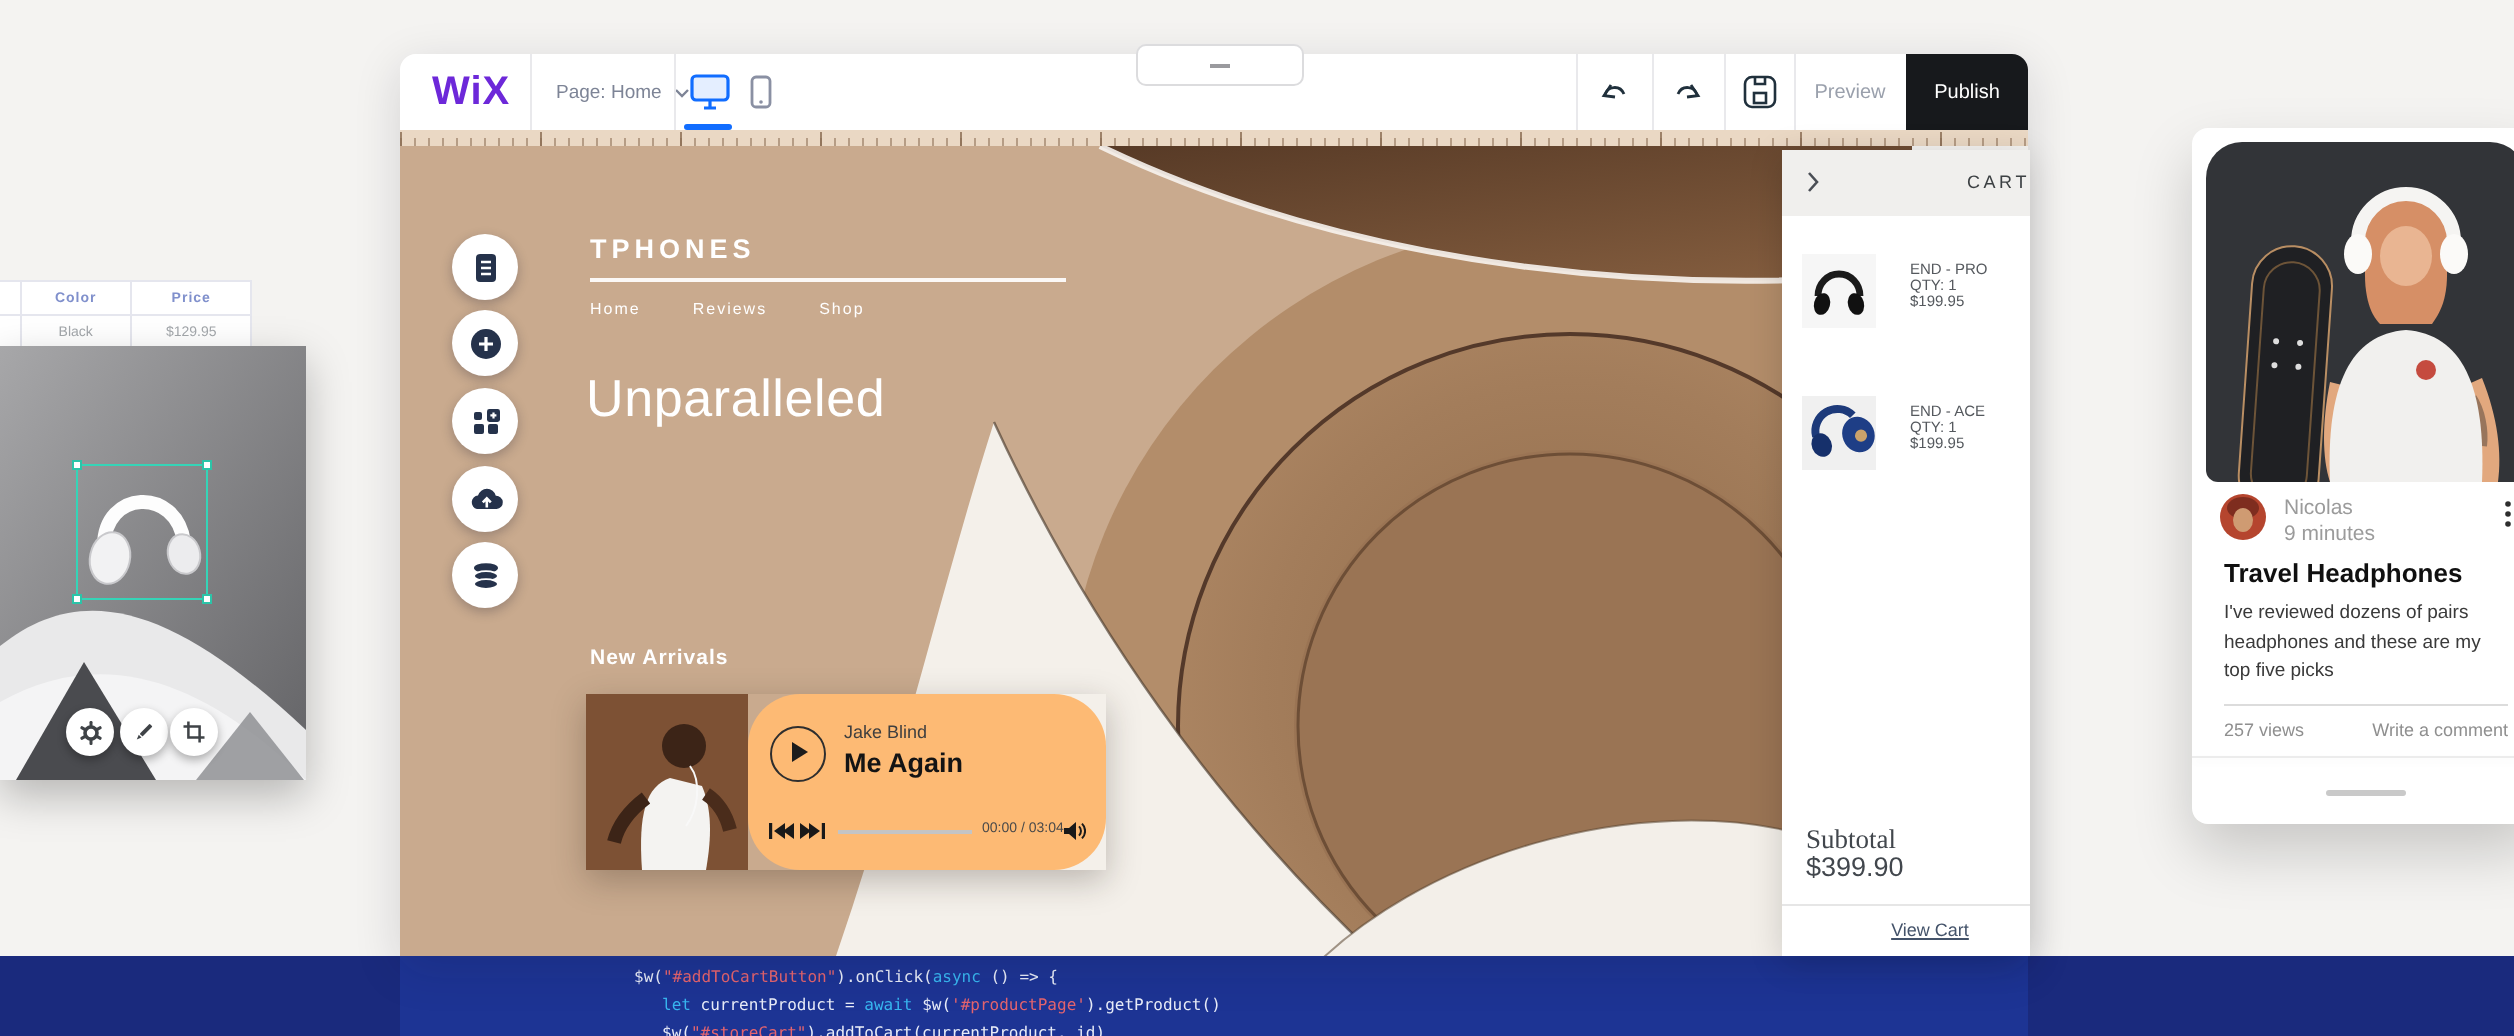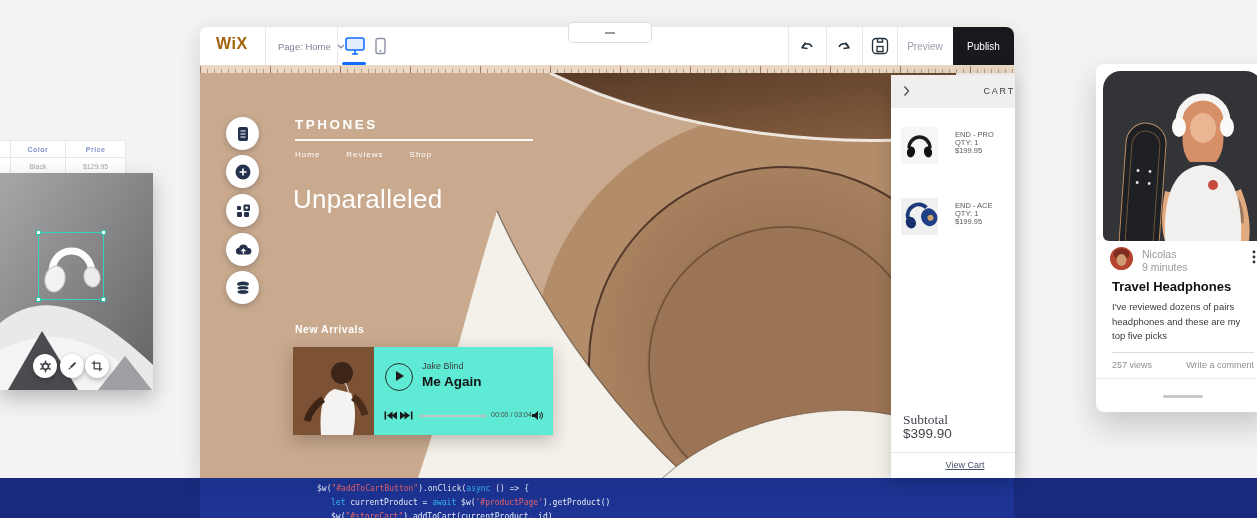--- a/index.html
+++ b/index.html
@@ -11,21 +11,21 @@
   .code-panel{position:absolute;left:200px;top:0;width:814px;height:40px;background:#1d3494;overflow:hidden;}
   .code-lines{position:absolute;left:117px;top:4px;font-family:"DejaVu Sans Mono",monospace;font-size:8px;line-height:14px;color:#e8ecf8;white-space:pre;}
   .tok-plain{color:#e8ecf8;}
   .tok-string{color:#e5646e;}
   .tok-keyword{color:#38b6f0;}
 
   
   .editor{position:absolute;left:200px;top:27px;width:814px;height:451px;z-index:2;border-radius:8px 8px 0 0;box-shadow:0 6px 24px rgba(20,20,40,.14);}
   .toolbar{position:absolute;left:0;top:0;width:814px;height:38px;background:#ffffff;border-radius:8px 8px 0 0;}
   .tb-div{position:absolute;top:0;width:1px;height:38px;background:#e9e9ec;}
-  .wix-logo{position:absolute;left:16px;top:8px;font-size:16px;font-weight:700;letter-spacing:.5px;color:#a16207;}
+  .wix-logo{position:absolute;left:16px;top:8px;font-size:20px;font-weight:700;letter-spacing:.5px;color:#6d28d9;}
   .page-selector{position:absolute;left:72px;top:0;height:38px;display:flex;align-items:center;gap:6px;font-size:9.5px;color:#7d8496;cursor:pointer;padding:0 6px;}
   .dev-desktop{position:absolute;left:144px;top:9px;width:22px;height:20px;}
   .dev-underline{position:absolute;left:142px;top:35px;width:24px;height:3px;background:#116dff;border-radius:2px;}
   .dev-mobile{position:absolute;left:174px;top:10px;width:13px;height:18px;}
   .tb-btn{position:absolute;top:0;height:38px;display:flex;align-items:center;justify-content:center;cursor:pointer;}
   .preview-btn{left:697px;width:56px;font-size:10px;color:#9aa0ac;}
   .publish-btn{left:753px;width:61px;background:#17191c;color:#fff;font-size:10px;border-radius:0 8px 0 0;}
   .mini-chip{position:absolute;left:568px;top:22px;width:82px;height:19px;background:#fff;border:1px solid #dcdcde;border-radius:5px;z-index:6;}
   .mini-chip .dash{position:absolute;left:36px;top:9px;width:10px;height:1.5px;background:#9a9a9e;}
 
@@ -45,21 +45,21 @@
   .brand{position:absolute;left:95px;top:44px;font-size:13.5px;font-weight:700;letter-spacing:2.5px;color:#fff;z-index:3;}
   .brand-underline{position:absolute;left:95px;top:66px;width:238px;height:1.5px;background:rgba(255,255,255,.92);z-index:3;}
   .site-nav{position:absolute;left:95px;top:77px;display:flex;z-index:3;font-size:8px;letter-spacing:1px;color:#fff;}
   .site-nav span{margin-right:26px;cursor:pointer;}
   .headline{position:absolute;left:93px;top:112px;font-size:26px;line-height:29px;font-weight:500;color:#fff;z-index:3;letter-spacing:.3px;}
   .new-arrivals{position:absolute;left:95px;top:250px;font-size:10.5px;font-weight:700;letter-spacing:.5px;color:#fff;z-index:3;}
 
   
   .player{position:absolute;left:93px;top:274px;width:260px;height:88px;display:flex;z-index:4;box-shadow:0 5px 16px rgba(40,30,20,.28);}
   .player-photo{width:81px;height:88px;flex:none;}
-  .player-panel{flex:1;background:#5eead4;position:relative;}
+  .player-panel{flex:1;background:#fdba74;position:relative;border-radius:26px;}
   .play-btn{position:absolute;left:11px;top:16px;width:28px;height:28px;border-radius:50%;border:1.5px solid #2e2e2e;box-sizing:border-box;cursor:pointer;}
   .play-tri{position:absolute;left:10px;top:7px;width:0;height:0;border-left:8px solid #1c1c1c;border-top:5px solid transparent;border-bottom:5px solid transparent;}
   .artist{position:absolute;left:48px;top:14px;font-size:9px;color:#3f3f3f;}
   .track{position:absolute;left:48px;top:27px;font-size:13.5px;font-weight:700;color:#141414;}
   .transport{position:absolute;left:10px;top:64px;width:165px;height:10px;}
   .t-prev{position:absolute;left:0;top:0;cursor:pointer;}
   .t-next{position:absolute;left:16px;top:0;cursor:pointer;}
   .t-progress{position:absolute;left:35px;top:4px;width:67px;height:2px;background:#c4c4c4;cursor:pointer;}
   .t-time{position:absolute;left:107px;top:0;font-size:7px;color:#4a4a4a;}
   .t-vol{position:absolute;left:147px;top:-1px;cursor:pointer;}

